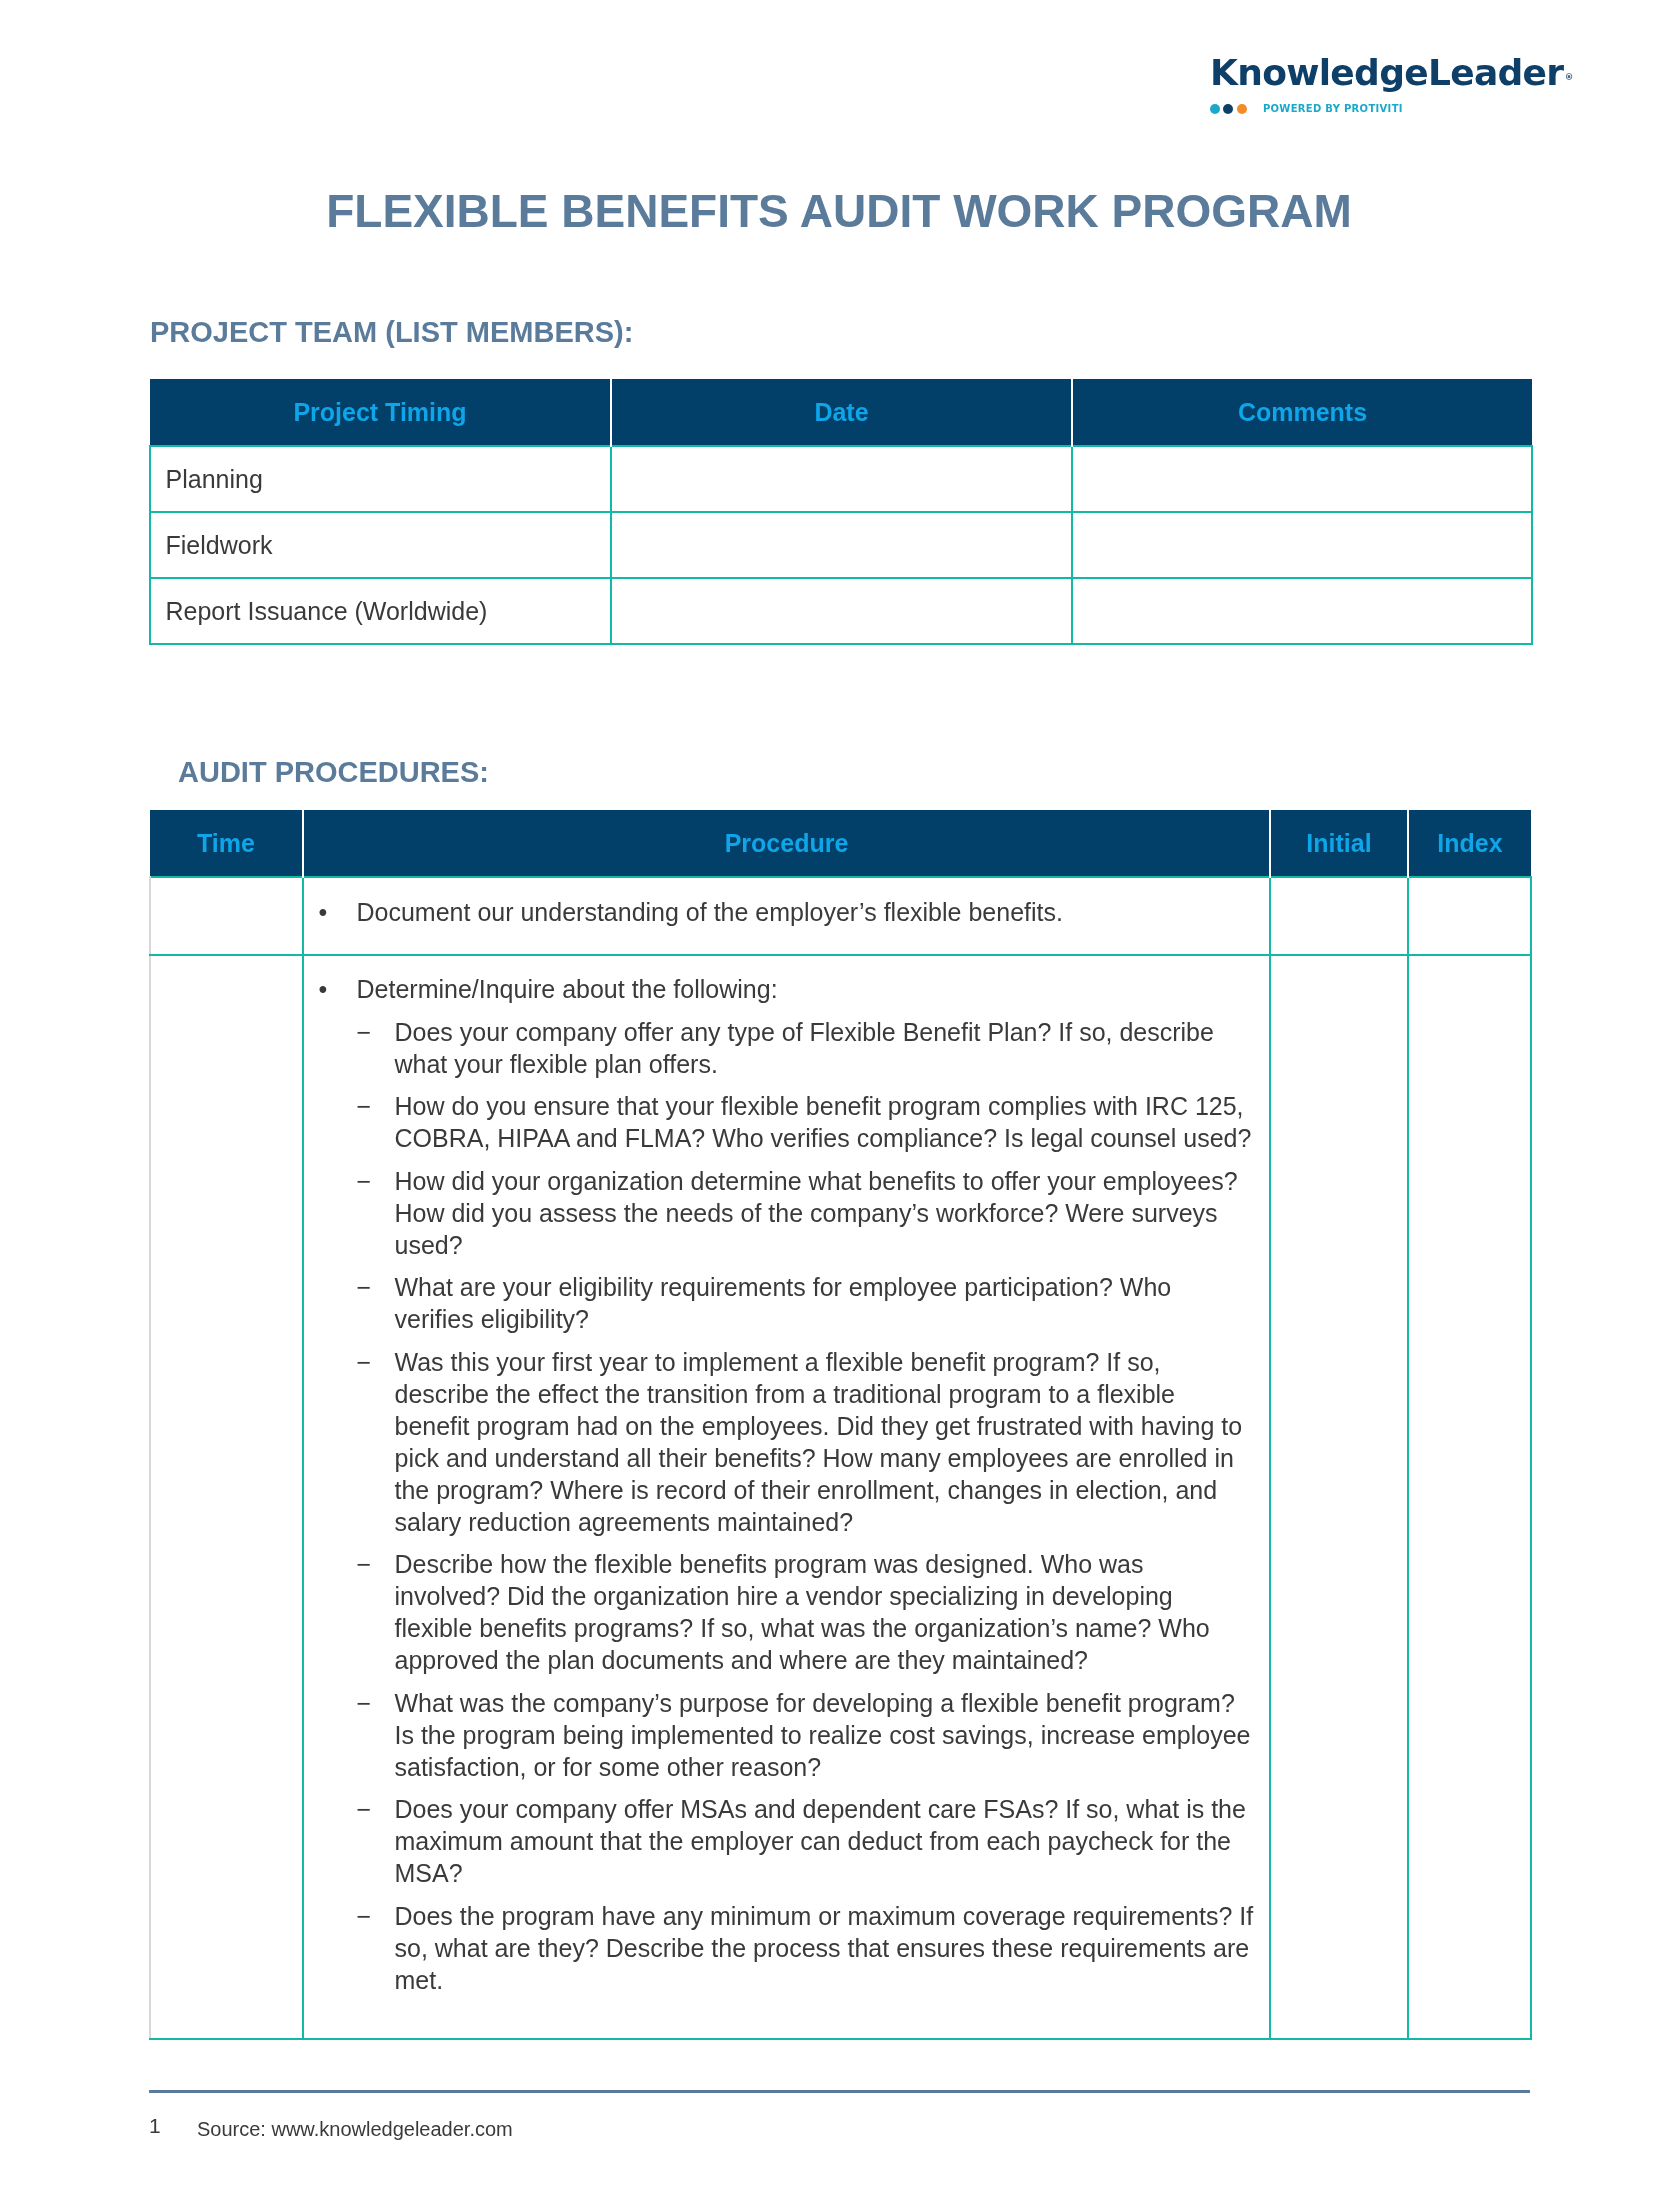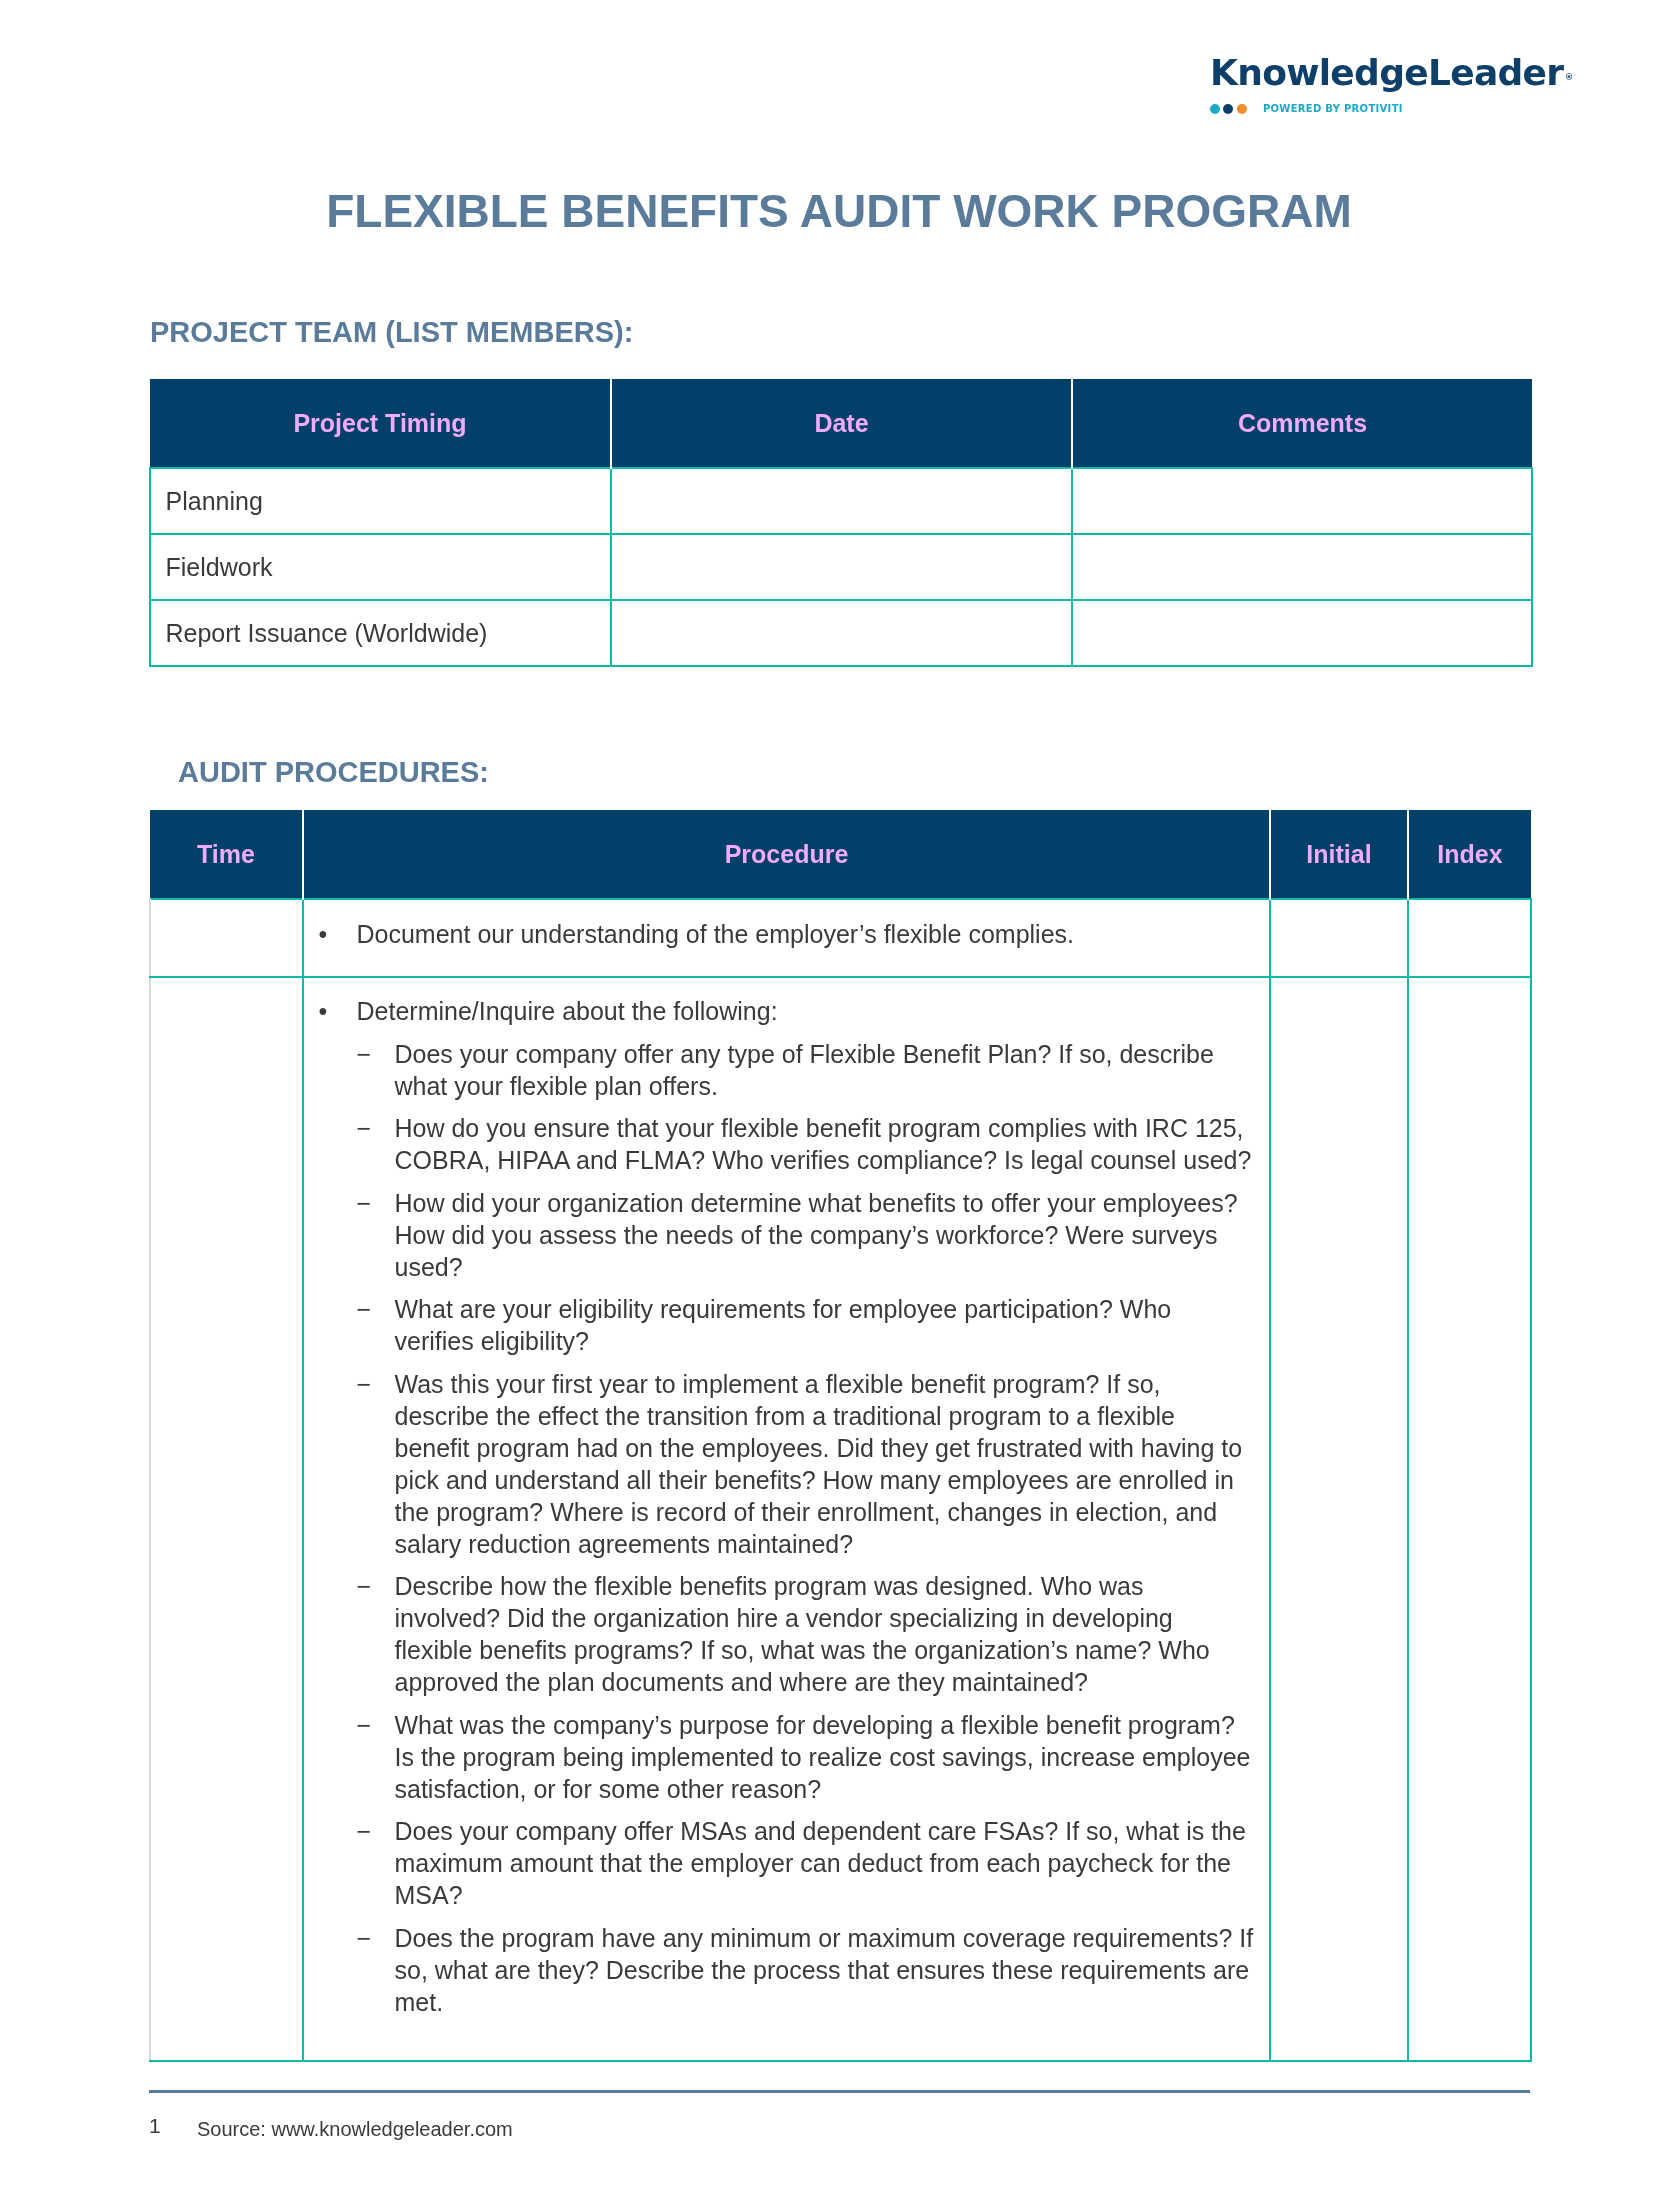--- a/index.html
+++ b/index.html
@@ -7,21 +7,21 @@
          font-family:"Liberation Sans", sans-serif; color:#3a3a3a; }
   .logo { position:absolute; left:1210px; top:51px; width:329px; }
   .logo-word { font-family:"DejaVu Sans", sans-serif; font-weight:bold; font-size:36px; color:#0d3f69; letter-spacing:-0.7px; line-height:43px; white-space:nowrap; }
   .logo-reg { font-size:8.6px; vertical-align:top; position:relative; top:5.3px; margin-left:1.3px; color:#0d3f69; }
   .logo-sub { display:flex; align-items:center; margin-top:9.2px; }
   .dot { width:10px; height:10px; border-radius:50%; margin-right:3.3px; display:inline-block; }
   .powered { font-family:"DejaVu Sans", sans-serif; font-size:10px; color:#1aa9c9; margin-left:13px; letter-spacing:0.3px; font-weight:bold; }
   .title { position:absolute; left:0; width:1678px; top:184px; text-align:center; font-weight:bold; font-size:46px; color:#5b7b9b; letter-spacing:0px; }
   .section { position:absolute; left:150px; font-weight:bold; font-size:29px; color:#5b7b9b; }
   table { position:absolute; border-collapse:collapse; table-layout:fixed; }
-  th { background:#024069; color:#f0abfc; font-weight:bold; font-size:25px; text-align:center; border-left:2px solid #ffffff; border-right:2px solid #ffffff; padding:11px; }
+  th { background:#024069; color:#0ea5e9; font-weight:bold; font-size:25px; text-align:center; border-left:2px solid #ffffff; border-right:2px solid #ffffff; padding:0; }
   th:first-child { border-left:none; }
   th:last-child { border-right:none; }
   td { border:2px solid #14b8a6; font-size:25px; color:#3a3a3a; padding:0 0 0 14.5px; vertical-align:middle; }
   .t1 { left:149px; top:379px; width:1381px; }
   .t1 th { height:66px; }
   .t1 td { height:64px; }
   .t2 { left:149px; top:810px; width:1381px; }
   .t2 th { height:66px; }
   .t2 td { padding:0; vertical-align:top; }
   .t2 td.first-col { border-left:2px solid #d9d9d9; }
@@ -102,21 +102,21 @@
       <th>Index</th>
     </tr>
   </thead>
   <tbody>
     <tr style="height:78px;">
       <td class="first-col"></td>
       <td>
         <div class="proc" style="padding-top:18.4px;">
           <div class="bullet">
             <span class="mark">•</span>
-            <span>Document our understanding of the employer’s flexible complies.</span>
+            <span>Document our understanding of the employer’s flexible benefits.</span>
           </div>
         </div>
       </td>
       <td></td>
       <td></td>
     </tr>
     <tr style="height:1084px;">
       <td class="first-col"></td>
       <td>
         <div class="proc" style="padding-top:17px;">

